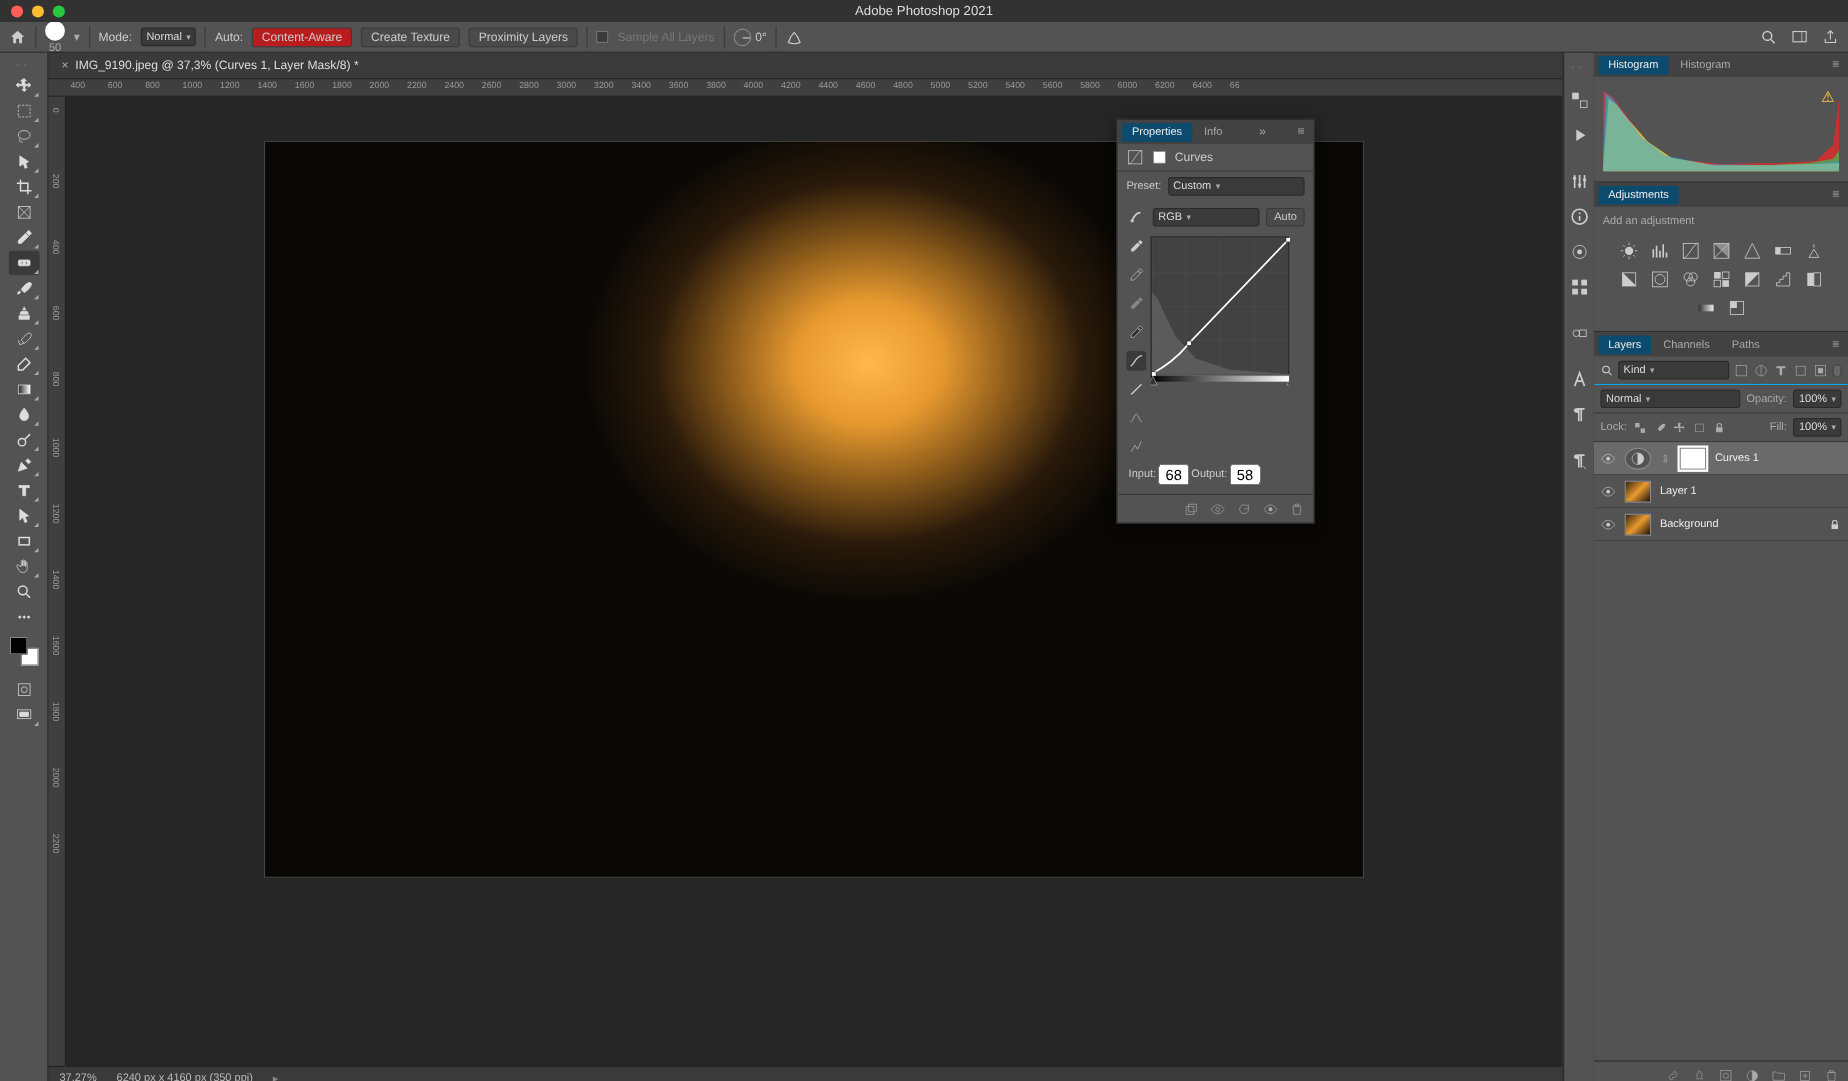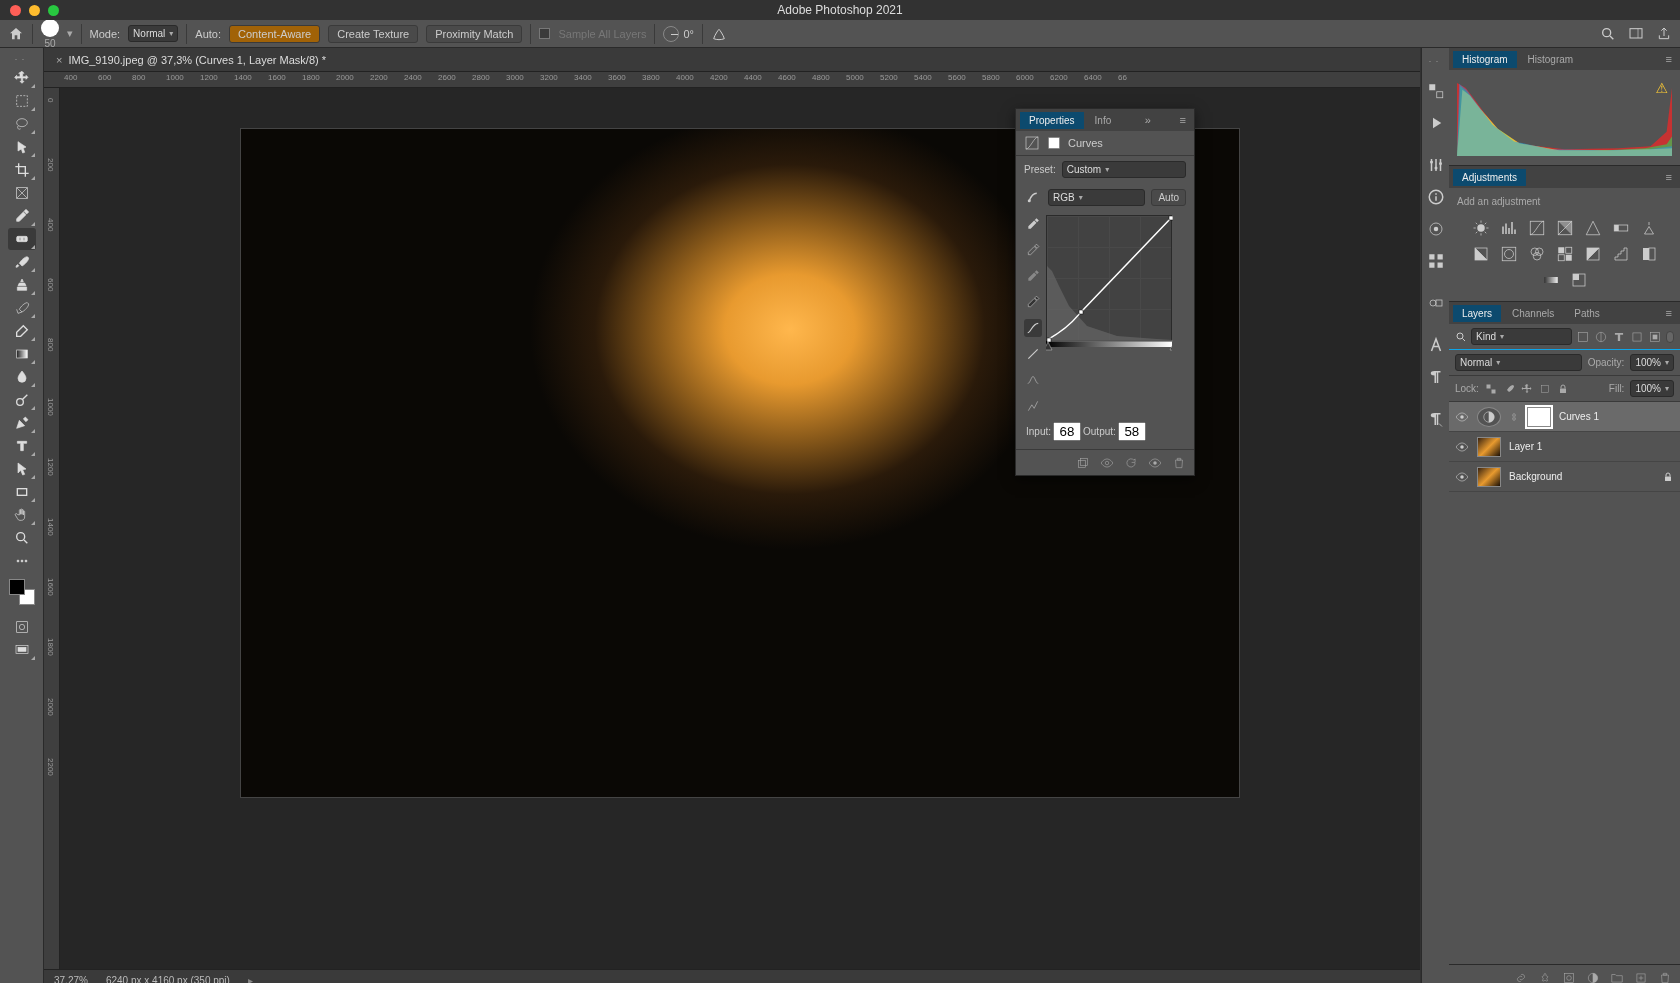--- a/index.html
+++ b/index.html
@@ -5,21 +5,21 @@
 * { margin:0; padding:0; box-sizing:border-box; font-family:-apple-system,"Helvetica Neue",Arial,sans-serif; user-select:none; }
 body { width:1680px; height:983px; background:#323232; color:#ccc; font-size:11px; overflow:hidden; position:relative; }
 .titlebar { height:20px; background:#323232; display:flex; align-items:center; position:relative; }
 .traffic-lights { display:flex; gap:8px; padding-left:10px; }
 .traffic-light { width:11px; height:11px; border-radius:50%; }
 .tl-red{background:#ff5f57;} .tl-yellow{background:#febc2e;} .tl-green{background:#28c840;}
 .title-center { position:absolute; left:50%; transform:translateX(-50%); color:#ddd; font-size:12px; }
 .options-bar { height:28px; background:#535353; display:flex; align-items:center; padding:0 8px; gap:8px; border-bottom:1px solid #2a2a2a; font-size:11px; }
 .opt-sep { width:1px; height:20px; background:#3a3a3a; }
 .opt-btn { padding:2px 8px; background:#4a4a4a; border:1px solid #3a3a3a; border-radius:3px; cursor:pointer; }
-.opt-btn.active { background:#a16207; }
+.opt-btn.active { background:#b91c1c; }
 .brush-circ { width:18px; height:18px; border-radius:50%; background:#fff; }
 .right-icons { margin-left:auto; display:flex; gap:12px; align-items:center; }
 .ri-icon { width:16px; height:16px; cursor:pointer; fill:#ccc; }
 .main-area { display:flex; height:943px; }
 .tool-panel { width:44px; background:#535353; border-right:1px solid #2a2a2a; display:flex; flex-direction:column; align-items:center; padding-top:4px; gap:1px; }
 .tool { width:28px; height:22px; display:flex; align-items:center; justify-content:center; cursor:pointer; border-radius:3px; position:relative; }
 .tool.active { background:#3a3a3a; }
 .tool svg { width:16px; height:16px; fill:#ddd; stroke:#ddd; }
 .tool .corner { position:absolute; bottom:1px; right:1px; width:0; height:0; border-left:4px solid transparent; border-bottom:4px solid #aaa; }
 .swatch { width:26px; height:26px; position:relative; margin-top:6px; }
@@ -111,21 +111,21 @@
     <span class="mini">50</span>
   </div>
   <span style="color:#aaa">▾</span>
   <div class="opt-sep"></div>
   <span class="opt-label">Mode:</span>
   <span class="dd">Normal</span>
   <div class="opt-sep"></div>
   <span class="opt-label">Auto:</span>
   <div class="opt-btn active">Content-Aware</div>
   <div class="opt-btn">Create Texture</div>
-  <div class="opt-btn">Proximity Match</div>
+  <div class="opt-btn">Proximity Layers</div>
   <div class="opt-sep"></div>
   <div class="checkbox-fake"></div>
   <span style="color:#777">Sample All Layers</span>
   <div class="opt-sep"></div>
   <div class="angle-input">
     <div class="angle-circ"></div>
     <span>0°</span>
   </div>
   <div class="opt-sep"></div>
   <svg class="ri-icon" viewBox="0 0 24 24">

